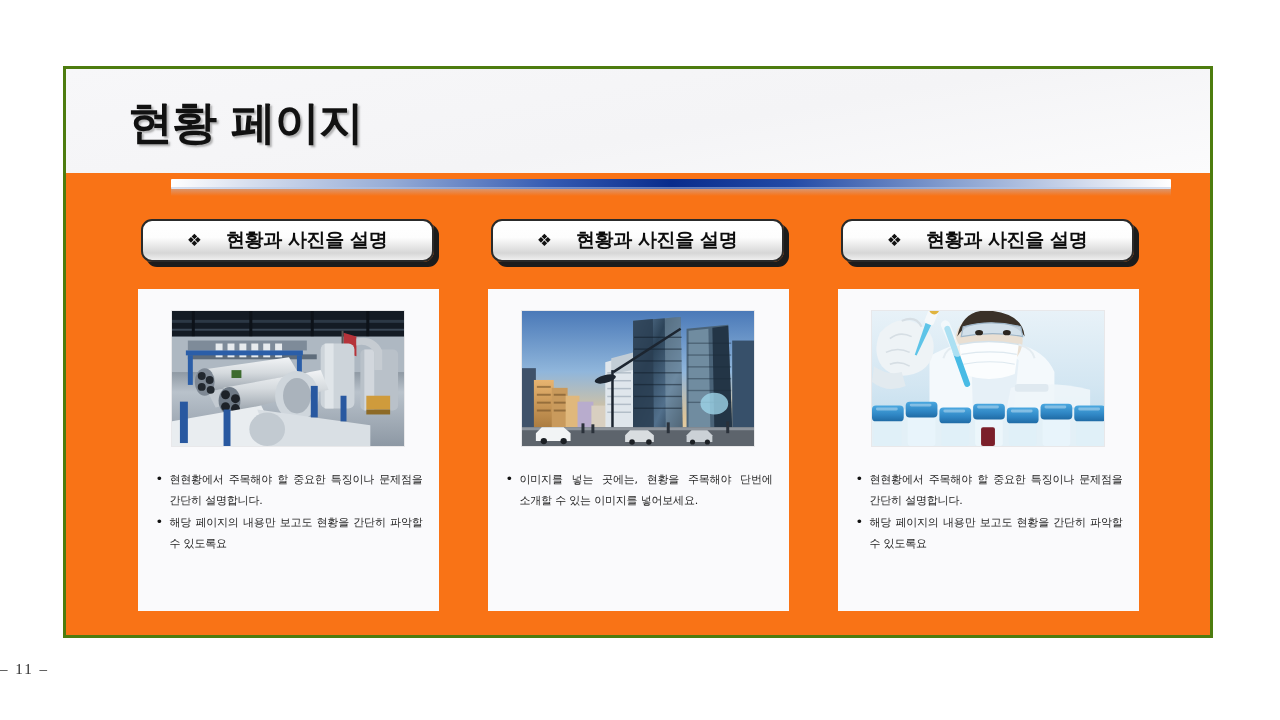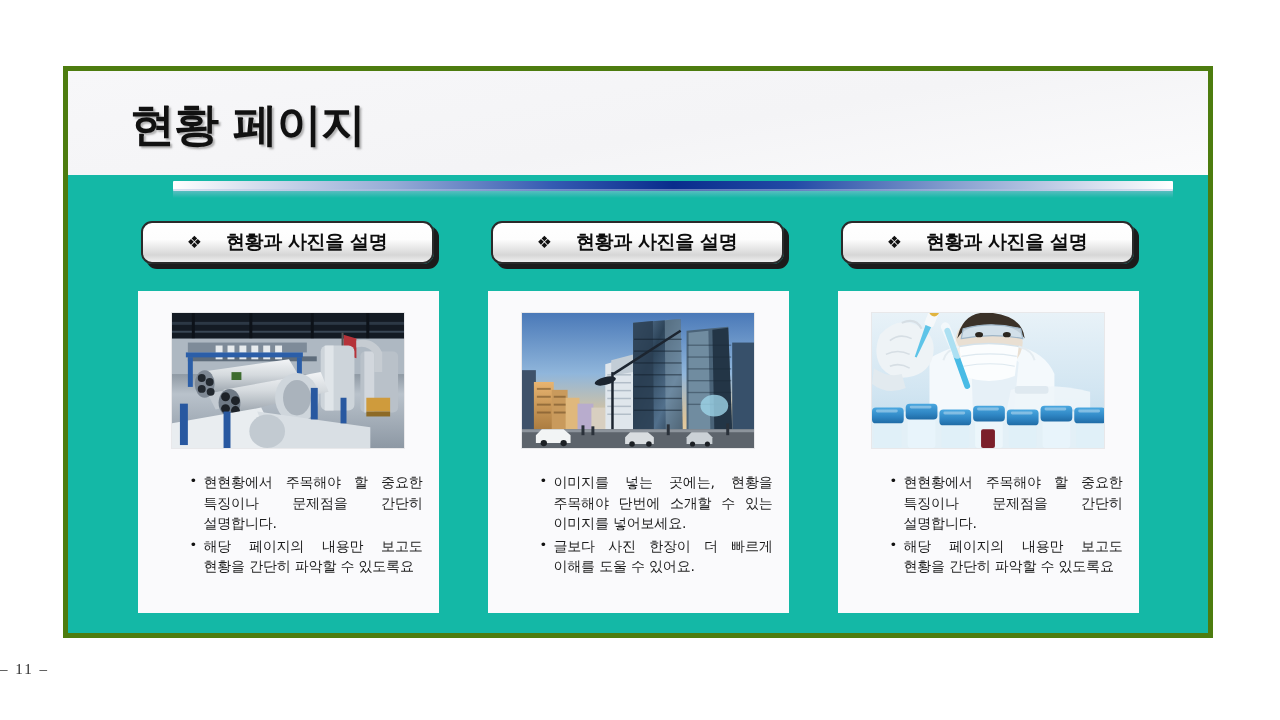--- a/index.html
+++ b/index.html
@@ -19,23 +19,23 @@
     background: #ffffff;
   }
 
   
   .slide-frame {
     position: absolute;
     left: 63px;
     top: 66px;
     width: 1150px;
     height: 572px;
-    border: 5px solid #4d7c0f;
+    border: 3px solid #4d7c0f;
     box-sizing: border-box;
-    background: #14b8a6;
+    background: #f97316;
   }
 
   
   .header-band {
     position: absolute;
     left: 0;
     top: 0;
     width: 100%;
     height: 104px;
     background: linear-gradient(170deg, #f7f7f9 0%, #f4f4f6 55%, #fbfbfc 100%);
@@ -172,28 +172,27 @@
   .photo svg { display: block; width: 100%; height: 100%; }
 
   
   .bullets {
     margin: 23px 0 0 0;
     padding: 0 16px 0 32px;
     list-style: none;
   }
   .bullets li {
     position: relative;
-    font-size: 14px;
+    font-size: 11px;
     line-height: 20.5px;
     color: #1d1d1d;
     margin-bottom: 2px;
     letter-spacing: -0.2px;
     text-align: justify;
     word-break: keep-all;
-    margin-left: 34px;
   }
   .bullets li::before {
     content: "\2022";
     position: absolute;
     left: -14px;
     top: -1px;
     font-size: 13px;
     color: #111111;
   }
 
@@ -434,21 +433,20 @@
               </g>
 
               <rect x="60" y="114" width="3" height="10" fill="#2a313a"></rect>
               <rect x="70" y="115" width="3" height="9" fill="#2a313a"></rect>
               <rect x="146" y="113" width="3" height="11" fill="#2a313a"></rect>
               <rect x="206" y="112" width="3" height="12" fill="#2a313a"></rect>
             </svg>
           </div>
           <ul class="bullets">
             <li>이미지를 넣는 곳에는, 현황을 주목해야 단번에 소개할 수 있는 이미지를 넣어보세요.</li>
-            <li>글보다 사진 한장이 더 빠르게 이해를 도울 수 있어요.</li>
           </ul>
         </div>
       </div>
 
       <div class="column">
         <div class="col-header">
           <div class="col-header-inner">
             <span class="diamond-icon">❖</span>
             <span class="col-header-text">현황과 사진을 설명</span>
           </div>

